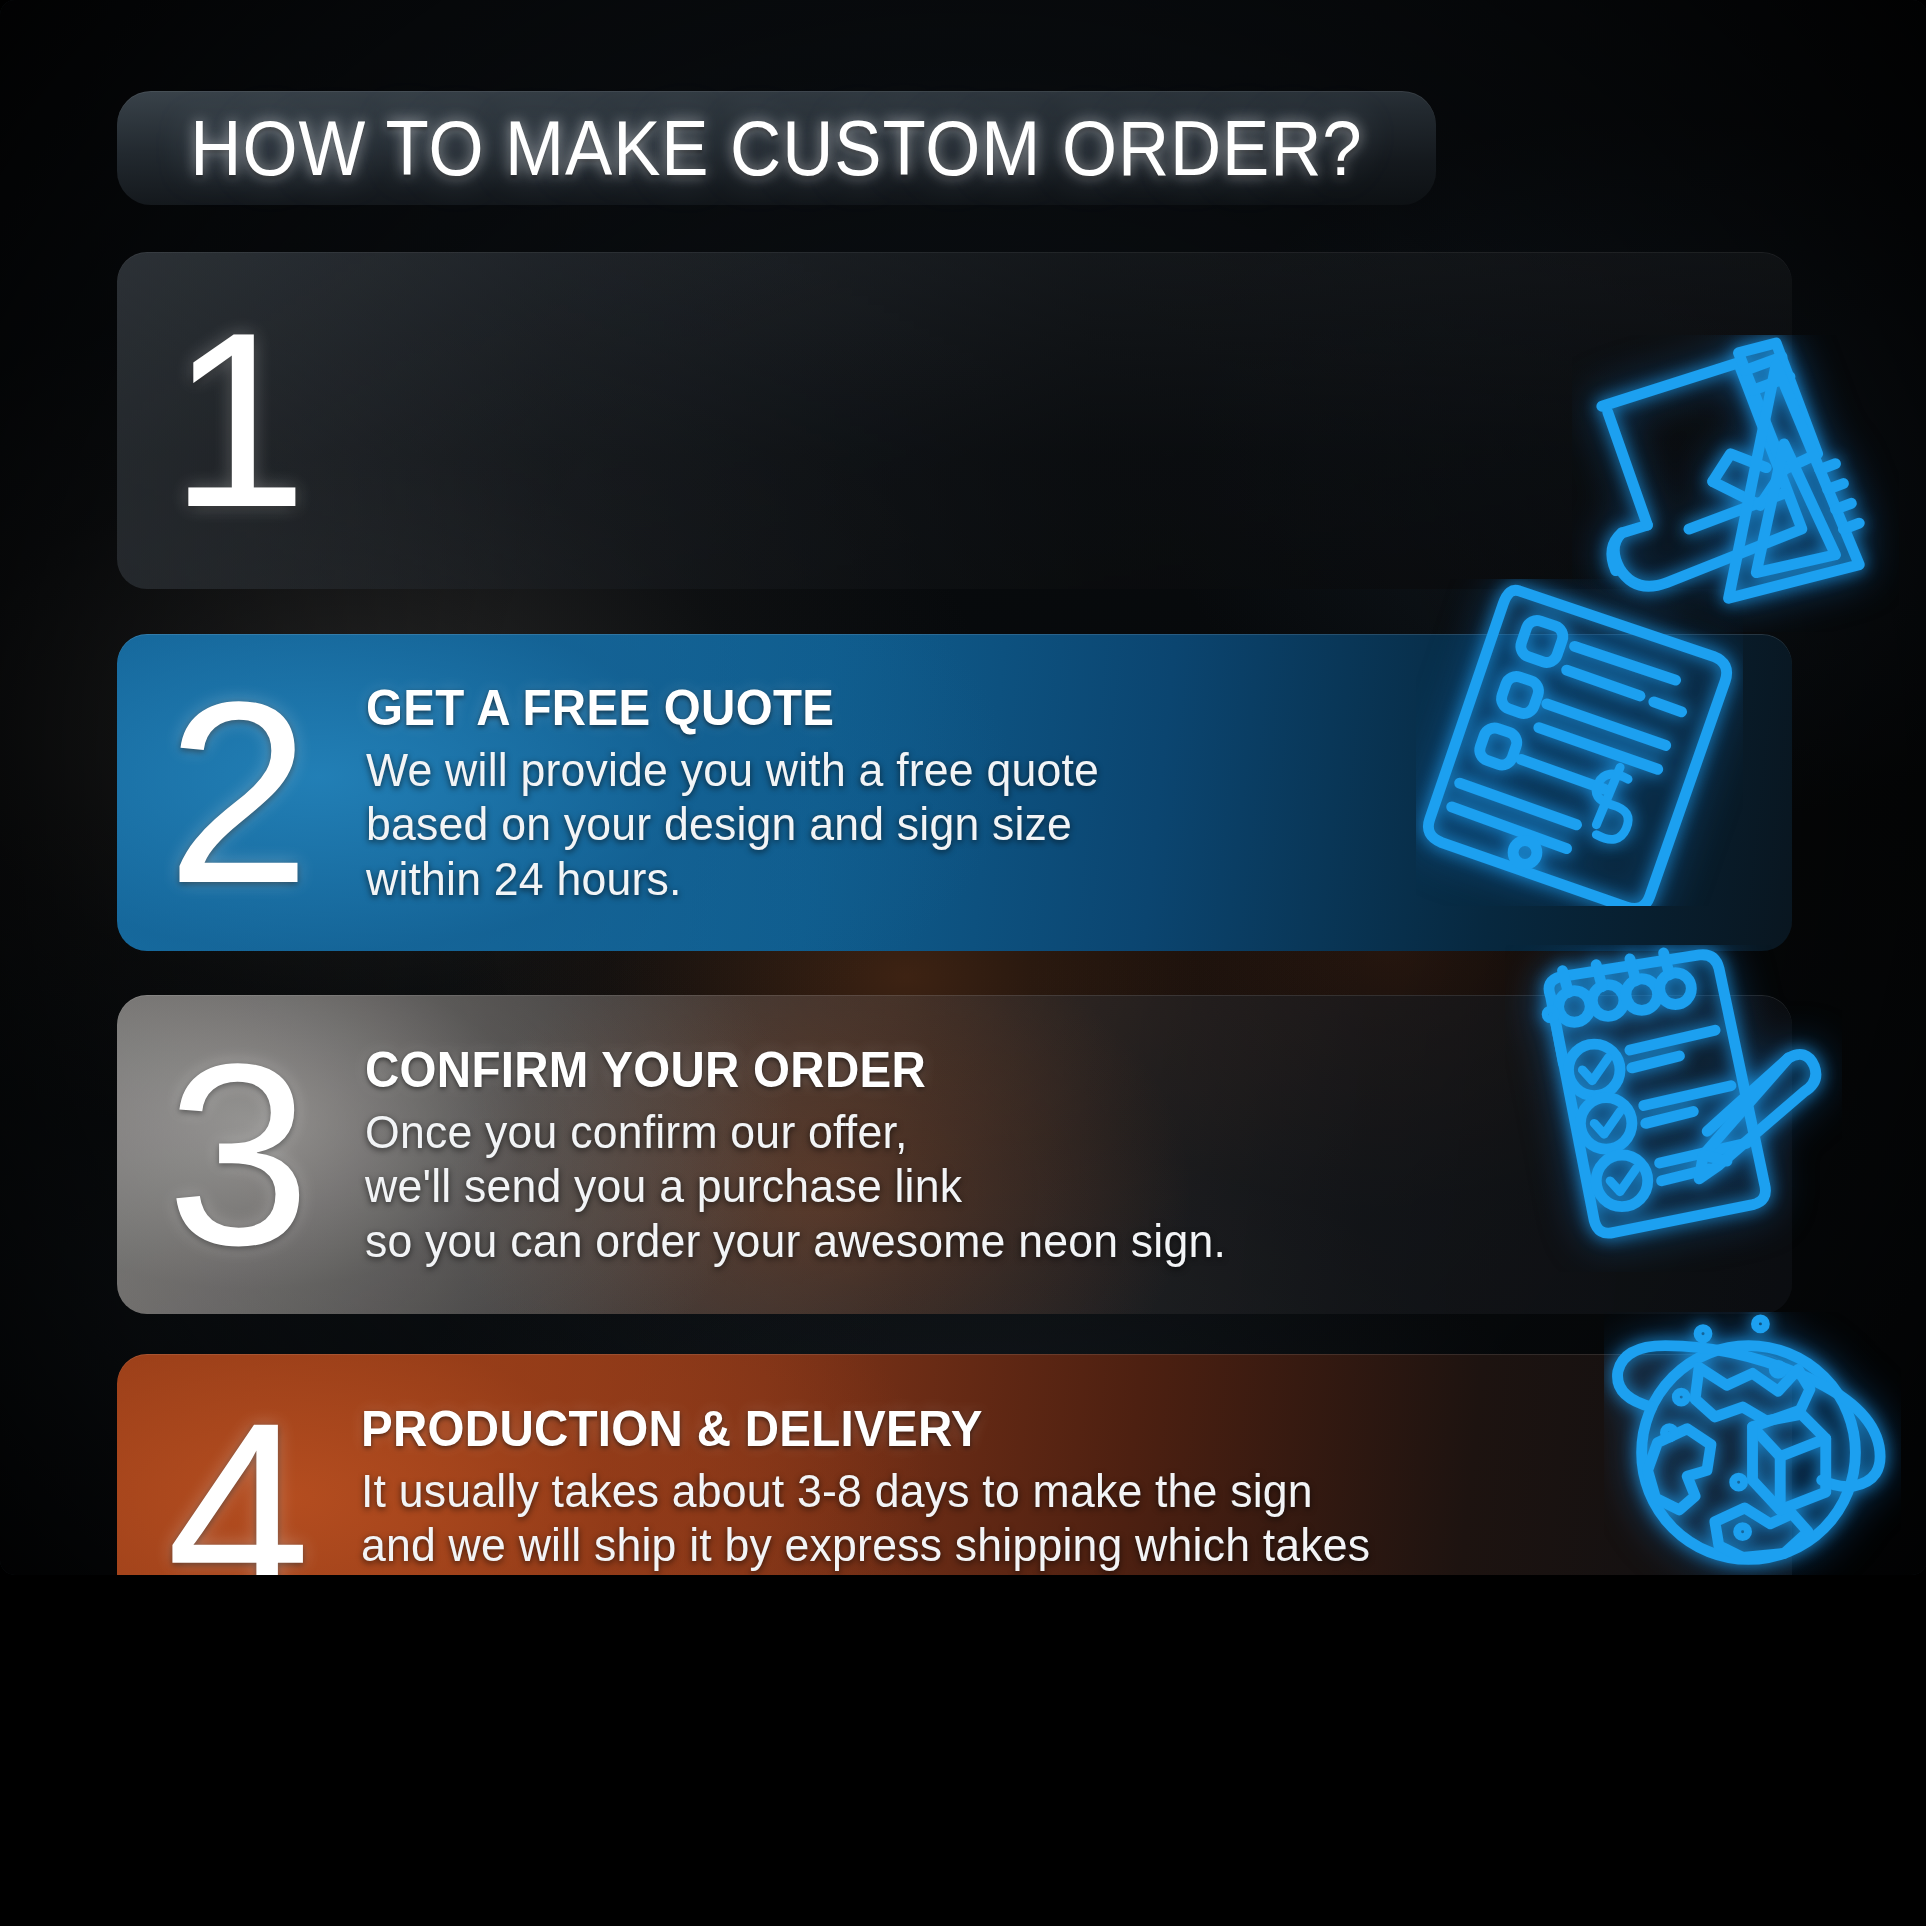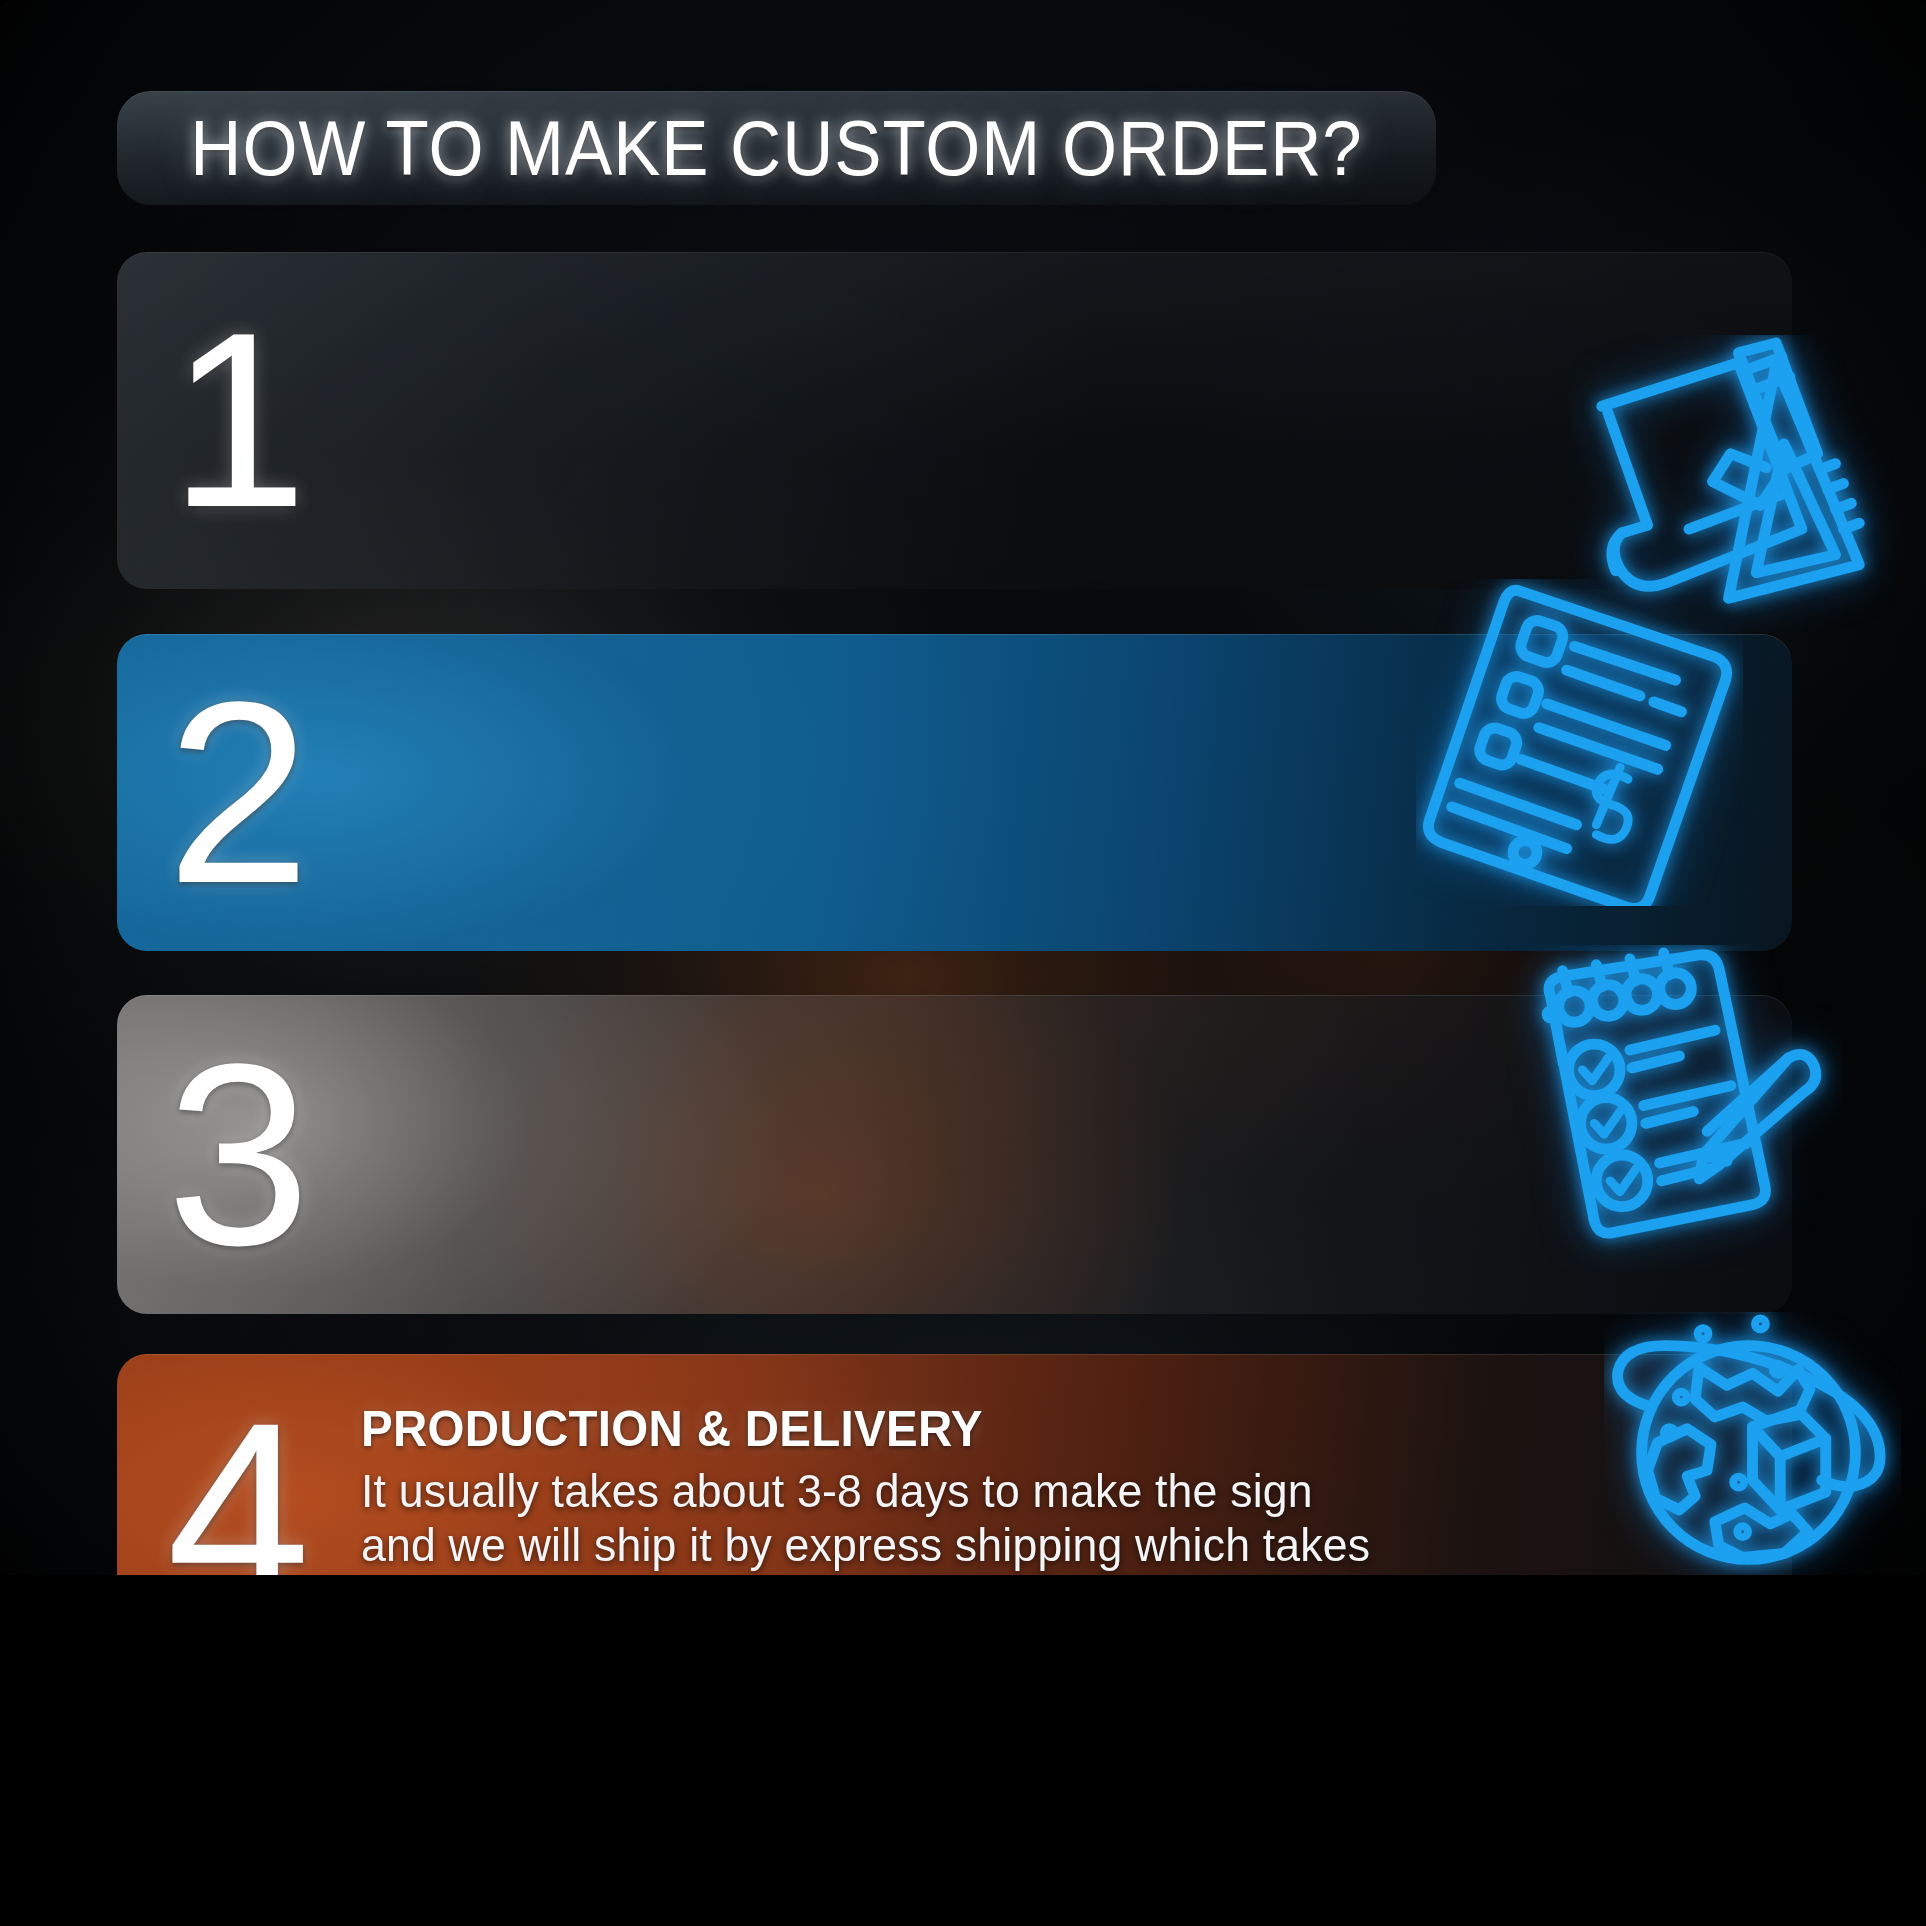--- a/index.html
+++ b/index.html
@@ -206,25 +206,41 @@
   <div class="header-title">HOW TO MAKE CUSTOM ORDER?</div>
 
   <div class="step step-1">
     <div class="inner"></div>
     <div class="step-num">1</div>
   </div>
 
   <div class="step step-2">
     <div class="inner"></div>
     <div class="step-num">2</div>
+    <div class="step-body">
+      <div class="step-title">GET A FREE QUOTE</div>
+      <div class="step-desc">
+        <div>We will provide you with a free quote</div>
+        <div>based on your design and sign size</div>
+        <div>within 24 hours.</div>
+      </div>
+    </div>
   </div>
 
   <div class="step step-3">
     <div class="inner"></div>
     <div class="step-num">3</div>
+    <div class="step-body">
+      <div class="step-title">CONFIRM YOUR ORDER</div>
+      <div class="step-desc">
+        <div>Once you confirm our offer,</div>
+        <div>we'll send you a purchase link</div>
+        <div>so you can order your awesome neon sign.</div>
+      </div>
+    </div>
   </div>
 
   <div class="step step-4">
     <div class="inner"></div>
     <div class="step-num">4</div>
     <div class="step-body">
       <div class="step-title">PRODUCTION &amp; DELIVERY</div>
       <div class="step-desc">
         <div>It usually takes about 3-8 days to make the sign</div>
         <div>and we will ship it by express shipping which takes</div>

